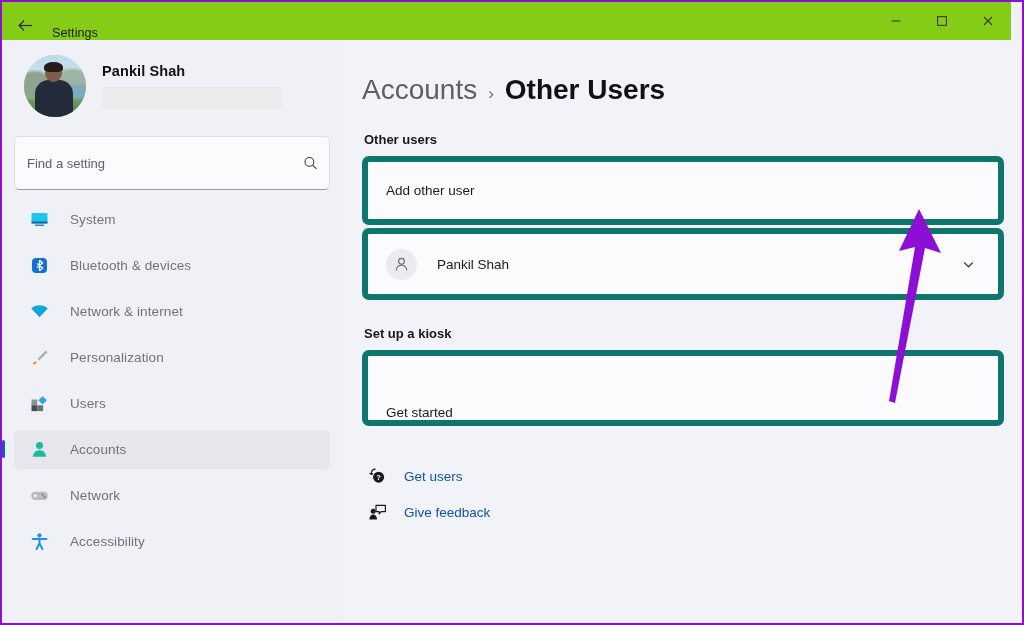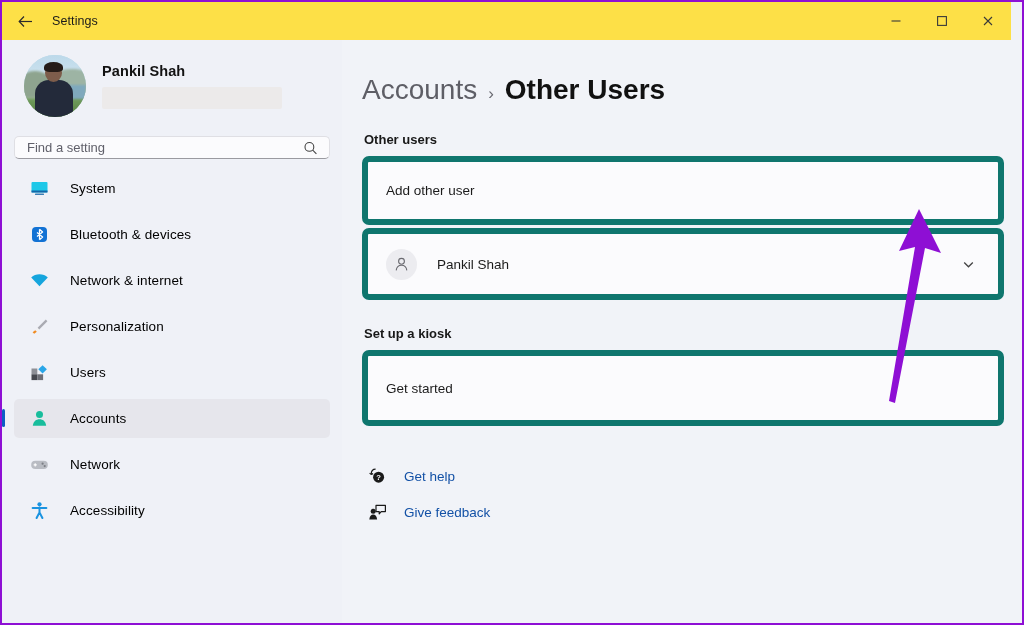--- a/index.html
+++ b/index.html
@@ -10,22 +10,22 @@
   }
   body {
     background: #eff1f7;
     border: 2px solid #8e0fd4;
     position: relative;
   }
 
   
   .titlebar {
     position: absolute; top: 0; left: 0; right: 11px; height: 38px;
-    display: flex; align-items: center;
-    background: #fde047;
+    display: flex; align-items: flex-end;
+    background: #84cc16;
     z-index: 30;
   }
   .back-btn {
     width: 34px; height: 30px; margin-left: 6px;
     display: flex; align-items: center; justify-content: center;
     border-radius: 4px; color: #2b2b2b;
   }
   .back-btn svg { display: block; }
   .app-title {
     font-size: 12.5px; color: #1a1a1a; margin-left: 10px;
@@ -91,21 +91,21 @@
   .profile-name {
     font-size: 14.5px; font-weight: bold; color: #121212;
     letter-spacing: .1px;
   }
   .profile-email-blur {
     margin-top: 8px; width: 180px; height: 22px;
     background: #eceaea; border-radius: 2px;
   }
 
   .searchbox {
-    position: relative; height: 23px; margin: 8px 0 10px 0;
+    position: relative; height: 54px; margin: 8px 0 10px 0;
     background: #fbfbfd; border: 1px solid #dfdfe4;
     border-bottom-color: #9a9aa0;
     border-radius: 5px; display: flex; align-items: center;
   }
   .searchbox input {
     border: 0; outline: 0; background: transparent;
     font-family: inherit; font-size: 13px; color: #3a3a3a;
     padding: 0 34px 0 12px; width: 100%; height: 100%;
   }
   .searchbox input::placeholder { color: #60606a; }
@@ -124,21 +124,21 @@
   .navitem.selected { background: #e6e6ec; }
   .navitem.selected::before {
     content: ""; position: absolute; left: -12px; top: 10px;
     width: 3px; height: 18px; border-radius: 2px; background: #0b5fc4;
   }
   .navitem .nav-ic {
     width: 22px; height: 22px; flex: 0 0 22px;
     display: flex; align-items: center; justify-content: center;
   }
   .navitem .nav-label {
-    margin-left: 20px; font-size: 13.5px; color: #000000;
+    margin-left: 20px; font-size: 13.5px; color: #737373;
     letter-spacing: .1px;
   }
 
   
   .main {
     position: absolute; top: 38px; left: 340px; right: 0; bottom: 0;
     background: #f1f3f8;
     padding: 24px 18px 0 20px;
     overflow: hidden;
   }
@@ -155,21 +155,21 @@
     margin: 26px 0 9px 2px;
   }
   .card {
     background: #fbfbfd; border: 6px solid #0f766e;
     border-radius: 7px;
     display: flex; align-items: center;
     padding: 0 18px;
   }
   .card-row1 { height: 69px; }
   .card-row2 { height: 72px; margin-top: 3px; }
-  .card-kiosk { height: 76px; margin-top: 0; }
+  .card-kiosk { height: 76px; margin-top: 0; align-items: flex-end; }
   .card-title { font-size: 13.5px; color: #1b1b1b; }
   .btn-primary {
     margin-left: auto;
     background: #0a62c2; color: #fff;
     border: 0; border-radius: 5px;
     font-family: inherit; font-size: 13.5px;
     height: 38px; padding: 0 22px;
     cursor: pointer; letter-spacing: .1px;
   }
   .user-avatar {
@@ -392,21 +392,21 @@
   <div class="links">
     <div class="linkrow">
       <span class="link-ic">
         <svg width="19" height="19" viewBox="0 0 19 19">
           <path d="M3.2 7.4 C3.2 4 5.2 2.2 7.6 2.2" fill="none" stroke="currentColor" stroke-width="1.2"></path>
           <path d="M3.2 7.4 L1.6 6.1 M3.2 7.4 L5.1 6.6" fill="none" stroke="currentColor" stroke-width="1.2"></path>
           <circle cx="10.6" cy="10.2" r="5.5" fill="#1a1a1a"></circle>
           <text x="10.6" y="13.3" font-family="Liberation Sans, sans-serif" font-size="7.6" font-weight="bold" fill="#fff" text-anchor="middle">?</text>
         </svg>
       </span>
-      <a class="link-text" href="#">Get help</a>
+      <a class="link-text" href="#">Get users</a>
     </div>
     <div class="linkrow">
       <span class="link-ic">
         <svg width="19" height="19" viewBox="0 0 19 19">
           <circle cx="5.2" cy="8.2" r="2.5" fill="#1a1a1a"></circle>
           <path d="M1.3 16.6 C1.6 13 3.2 11.6 5.2 11.6 C7.2 11.6 8.8 13 9.1 16.6 Z" fill="#1a1a1a"></path>
           <path d="M8 2.4 H17.4 V8.6 H13.2 L11.2 10.8 V8.6 H8 Z" fill="none" stroke="#1a1a1a" stroke-width="1.2" stroke-linejoin="round"></path>
         </svg>
       </span>
       <a class="link-text" href="#">Give feedback</a>

